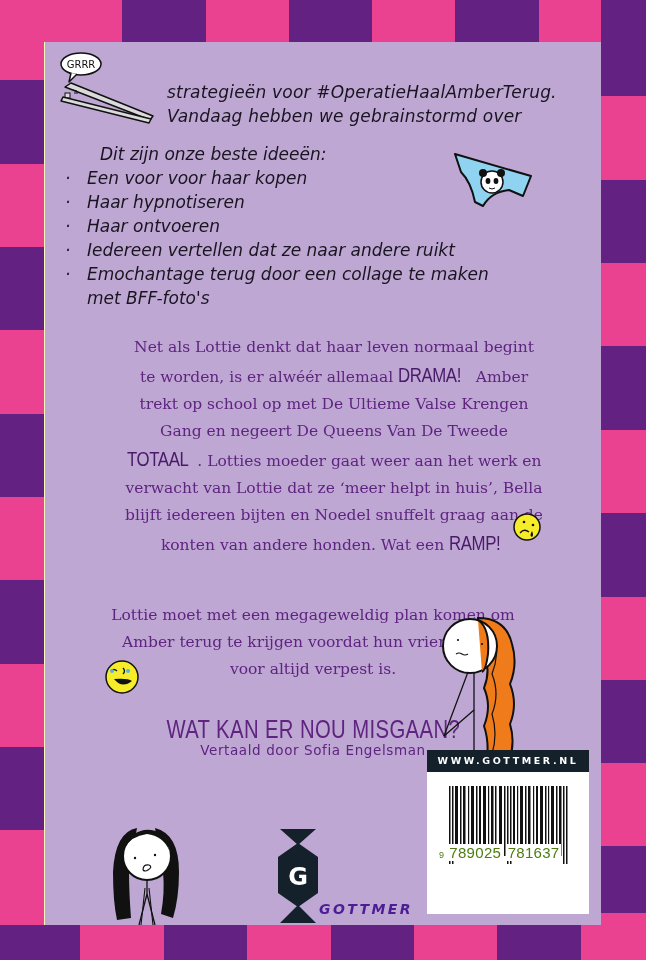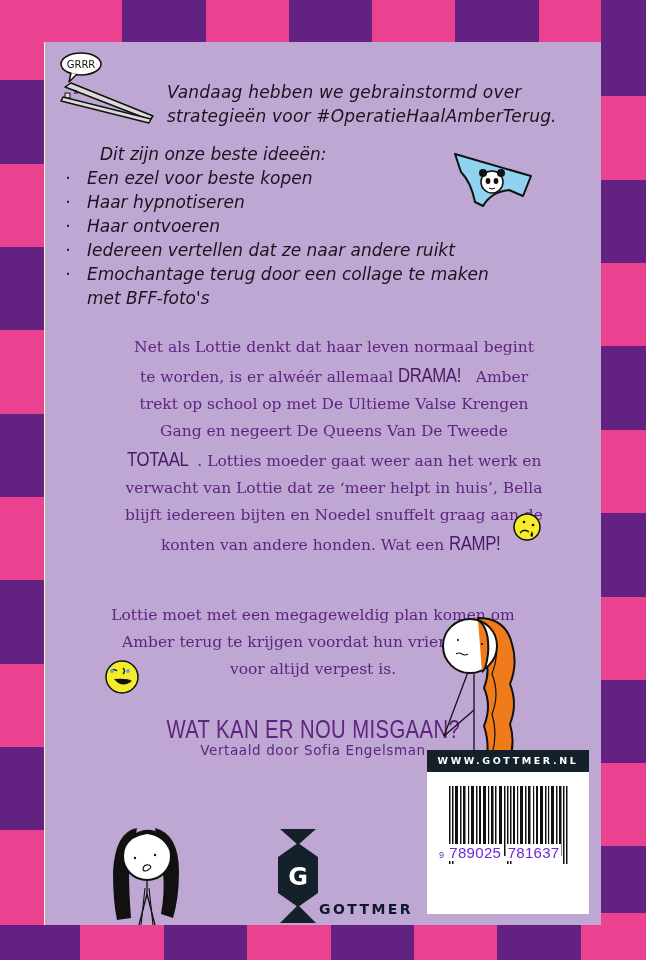--- a/index.html
+++ b/index.html
@@ -130,39 +130,40 @@
       width: 120px; height: 78px;
       display: flex;
       align-items: stretch;
     }
     .barcode-digits {
       position: absolute;
       left: 12px; top: 94px;
       width: 140px;
       font-family: "Liberation Sans", sans-serif;
       font-size: 15px;
-      color: #6d28d9;
+      color: #4d7c0f;
       letter-spacing: 0.3px;
     }
     .barcode-digits .lead { font-size: 9px; margin-right: 4px; }
     .barcode-digits .grp { background: #fff; padding: 0 1px; }
 
     .logo {
       position: absolute;
       left: 231px; top: 785px;
       width: 46px; height: 98px;
     }
     .logo-word {
       position: absolute;
       left: 274px; top: 859px;
       font-family: "DejaVu Sans", sans-serif;
       font-weight: bold;
       font-size: 14px;
       letter-spacing: 2.4px;
-      color: #0f172a;
+      color: #4c1d95;
+      font-style: italic;
     }
 
     .art { position: absolute; }
   </style>
 </head>
 <body>
 
 <div>
 
   <div class="border-cell pink" style="left:0;top:0;width:122px;height:42px"></div>
@@ -214,29 +215,29 @@
     <ellipse cx="24" cy="12" rx="20" ry="11" fill="#fff" stroke="#111" stroke-width="1.5"></ellipse>
     <path d="M14 21 L12 30 L20 22" fill="#fff" stroke="#111" stroke-width="1.5" stroke-linejoin="round"></path>
     <text x="24" y="16" text-anchor="middle" font-family="DejaVu Sans, sans-serif" font-size="10" fill="#111">GRRR</text>
     <polygon points="8,35 14,31 96,64 93,68" fill="#dadada" stroke="#111" stroke-width="1.5" stroke-linejoin="round"></polygon>
     <rect x="8" y="41" width="5" height="5" fill="#dadada" stroke="#111" stroke-width="1"></rect>
     <polygon points="4,49 6,45 94,67 92,71" fill="#dadada" stroke="#111" stroke-width="1.5" stroke-linejoin="round"></polygon>
     <path d="M16 38 l4 1 M17 41 l4 0" stroke="#111" stroke-width="1"></path>
   </svg>
 
   <div class="intro hand">
+    <div>strategieën voor #OperatieHaalAmberTerug.</div>
     <div>Vandaag hebben we gebrainstormd over</div>
-    <div>strategieën voor #OperatieHaalAmberTerug.</div>
   </div>
 
   <div class="ideas-title hand">Dit zijn onze beste ideeën:</div>
   <ul class="ideas-list hand">
     <li>
         <span class="dot">·</span>
-        <span class="txt">Een ezel voor beste kopen</span>
+        <span class="txt">Een voor voor haar kopen</span>
       </li>
     <li>
         <span class="dot">·</span>
         <span class="txt">Haar hypnotiseren</span>
       </li>
     <li>
         <span class="dot">·</span>
         <span class="txt">Haar ontvoeren</span>
       </li>
     <li>

